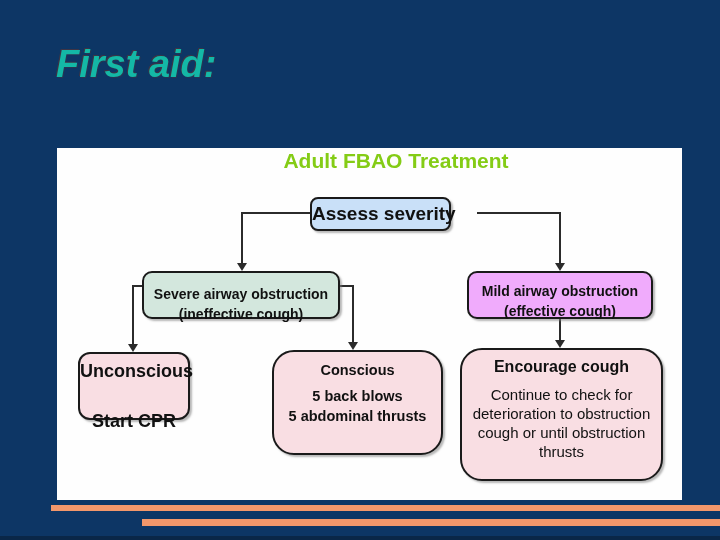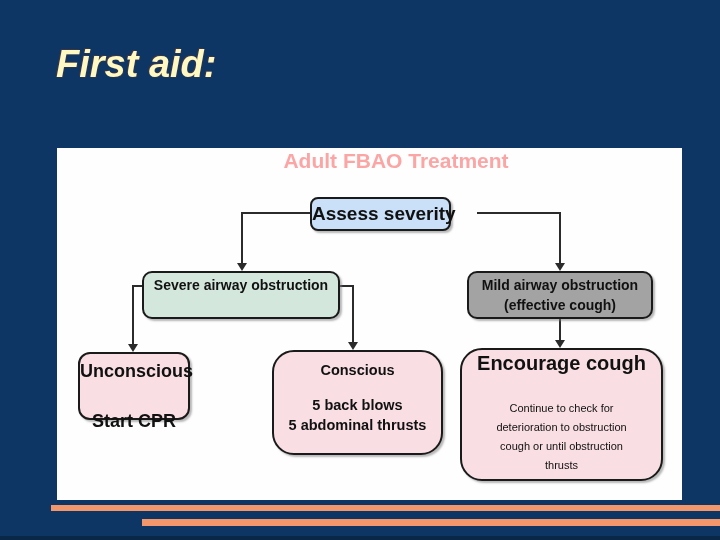--- a/index.html
+++ b/index.html
@@ -4,72 +4,72 @@
 <style>
   html, body { margin:0; padding:0; }
   .slide {
     position:relative; width:720px; height:540px;
     background:#0D3665; overflow:hidden;
     font-family:"Liberation Sans", sans-serif;
   }
   .slide-title {
     position:absolute; left:56px; top:45px;
     font-size:38px; font-weight:bold; font-style:italic;
-    color:#fef9c3; line-height:1;
+    color:#14b8a6; line-height:1;
     text-shadow:-1px -1px 0 rgba(120,50,30,0.45), 1px 1px 0 rgba(120,50,30,0.25);
     white-space:nowrap;
   }
   .panel {
     position:absolute; left:57px; top:148px; width:625px; height:352px;
     background:#FEFEFE;
   }
   .fc-title {
     position:absolute; left:246px; top:149px; width:300px;
-    text-align:center; font-size:21px; font-weight:bold; color:#fca5a5;
+    text-align:center; font-size:21px; font-weight:bold; color:#84cc16;
     white-space:nowrap;
   }
   .node {
     position:absolute; box-sizing:border-box;
     border:2px solid #1A1A1A; text-align:center; color:#111;
     font-weight:bold; box-shadow:2px 2px 2px rgba(125,125,125,0.55);
   }
   .node-assess {
     left:310px; top:197px; width:141px; height:34px;
     background:#C9E0F8; border-radius:8px;
     font-size:19px; line-height:29px; white-space:nowrap;
   }
   .node-severe {
     left:142px; top:271px; width:198px; height:48px;
     background:#D3E7DD; border-radius:10px;
-    font-size:14px; line-height:20px; padding-top:2px;
+    font-size:14px; line-height:20px; padding-top:11px;
   }
   .node-mild {
     left:467px; top:271px; width:186px; height:48px;
-    background:#a3a3a3; border-radius:10px;
-    font-size:14px; line-height:20px; padding-top:2px;
+    background:#f0abfc; border-radius:10px;
+    font-size:14px; line-height:20px; padding-top:8px;
   }
   .node-unconscious {
     left:78px; top:352px; width:112px; height:68px;
     background:#F9DEE3; border-radius:12px; font-size:18px;
   }
   .node-unconscious .l1 { margin-top:7px; }
   .node-unconscious .l2 { margin-top:29px; }
   .node-conscious {
     left:272px; top:350px; width:171px; height:105px;
     background:#F9DEE3; border-radius:22px; font-size:14.5px; line-height:20px;
   }
   .node-conscious .ttl { margin-top:8px; }
-  .node-conscious .body { margin-top:15px; }
+  .node-conscious .body { margin-top:6px; }
   .node-encourage {
     left:460px; top:348px; width:203px; height:133px;
     background:#F9DEE3; border-radius:22px;
   }
-  .node-encourage .ttl { margin-top:2px; font-size:20px; }
+  .node-encourage .ttl { margin-top:8px; font-size:16px; }
   .node-encourage .body {
-    margin-top:24px; font-weight:normal; font-size:11px; line-height:19px;
+    margin-top:9px; font-weight:normal; font-size:15px; line-height:19px;
   }
   .line { position:absolute; background:#2B2B2B; }
   .arrow-down {
     position:absolute; width:0; height:0;
     border-left:5px solid transparent; border-right:5px solid transparent;
     border-top:8px solid #2B2B2B;
   }
   .stripe { position:absolute; background:#F2976B; }
   .stripe-1 { left:51px; top:505px; width:669px; height:6px; }
   .stripe-2 { left:142px; top:519px; width:578px; height:7px; }
@@ -104,20 +104,21 @@
 
   <div class="line" style="left:559px; top:318px; width:2px; height:23px;"></div>
   <div class="arrow-down" style="left:555px; top:340px;"></div>
 
   <div class="node node-assess">
     <span>Assess severity</span>
   </div>
 
   <div class="node node-severe">
     <div>Severe airway obstruction</div>
+    <div>(ineffective cough)</div>
   </div>
 
   <div class="node node-mild">
     <div>Mild airway obstruction</div>
     <div>(effective cough)</div>
   </div>
 
   <div class="node node-unconscious">
     <div class="l1">Unconscious</div>
     <div class="l2">Start CPR</div>

